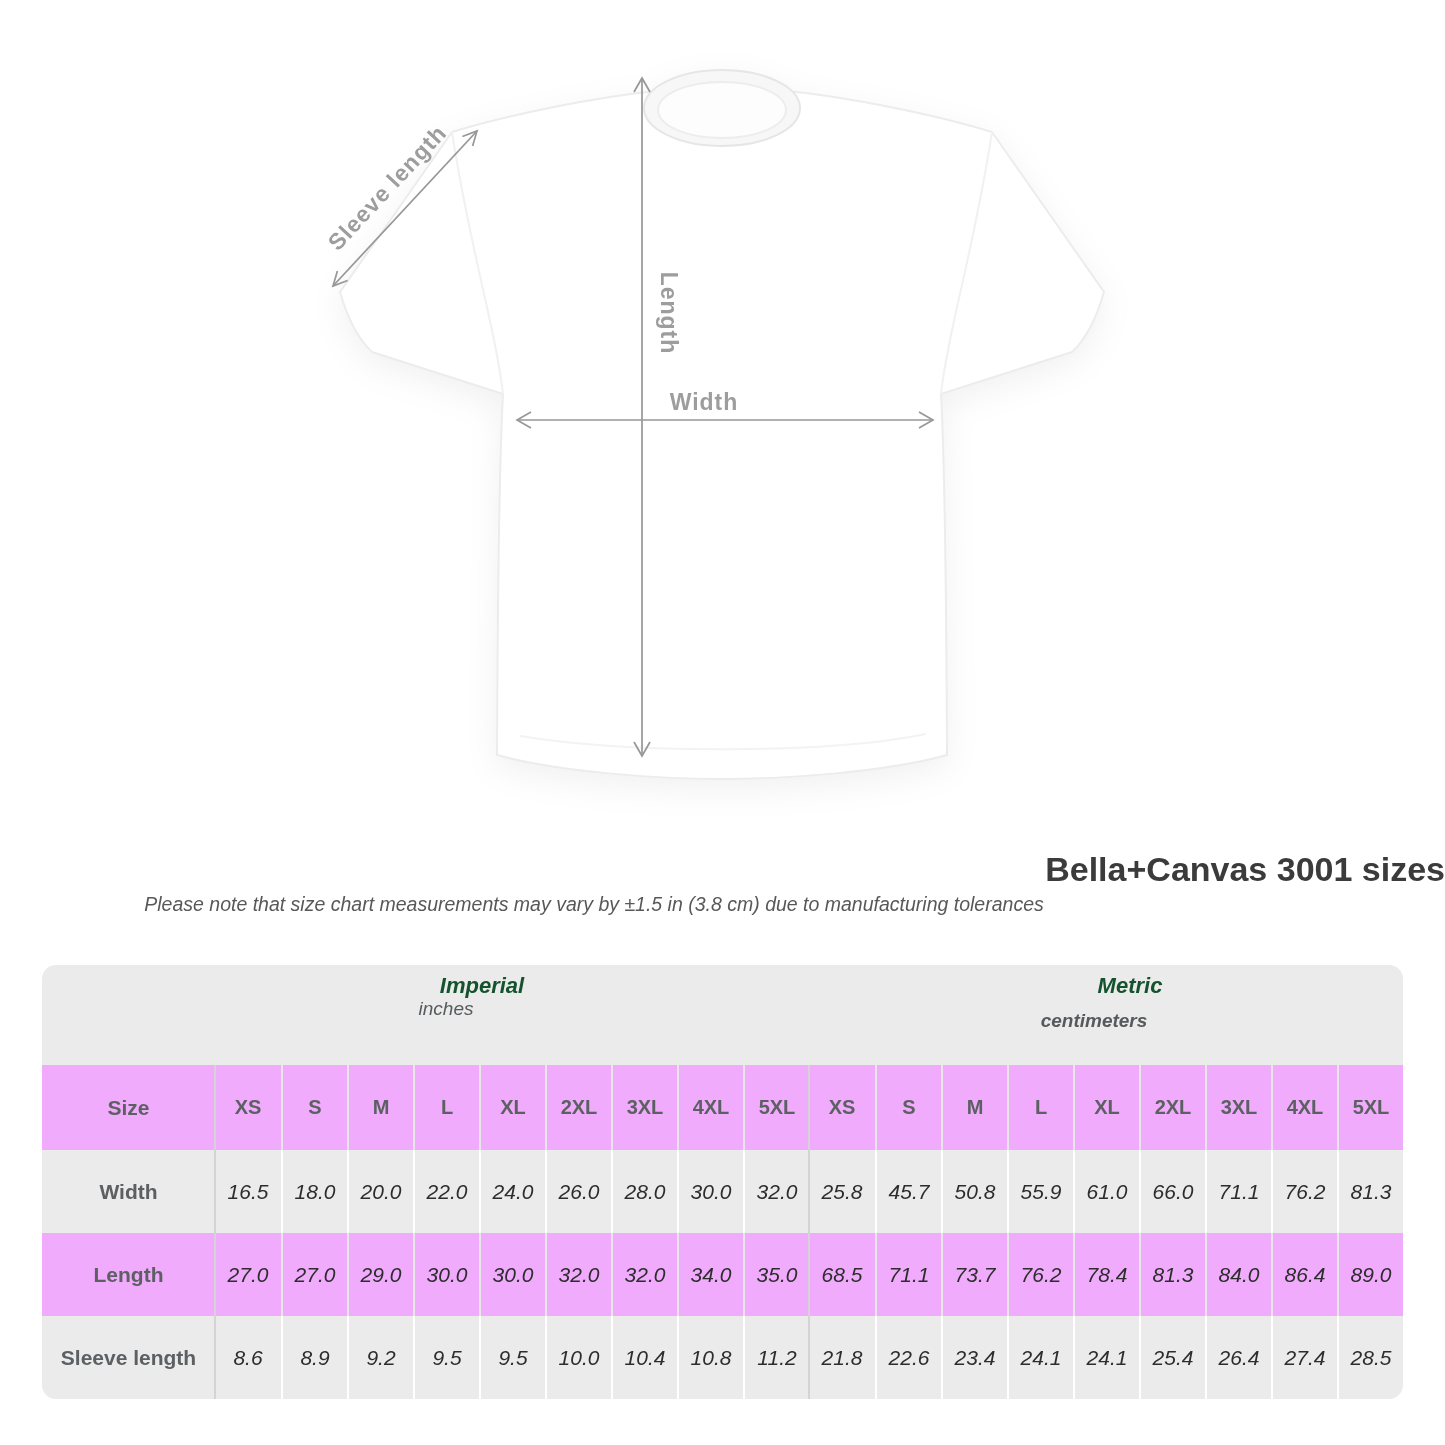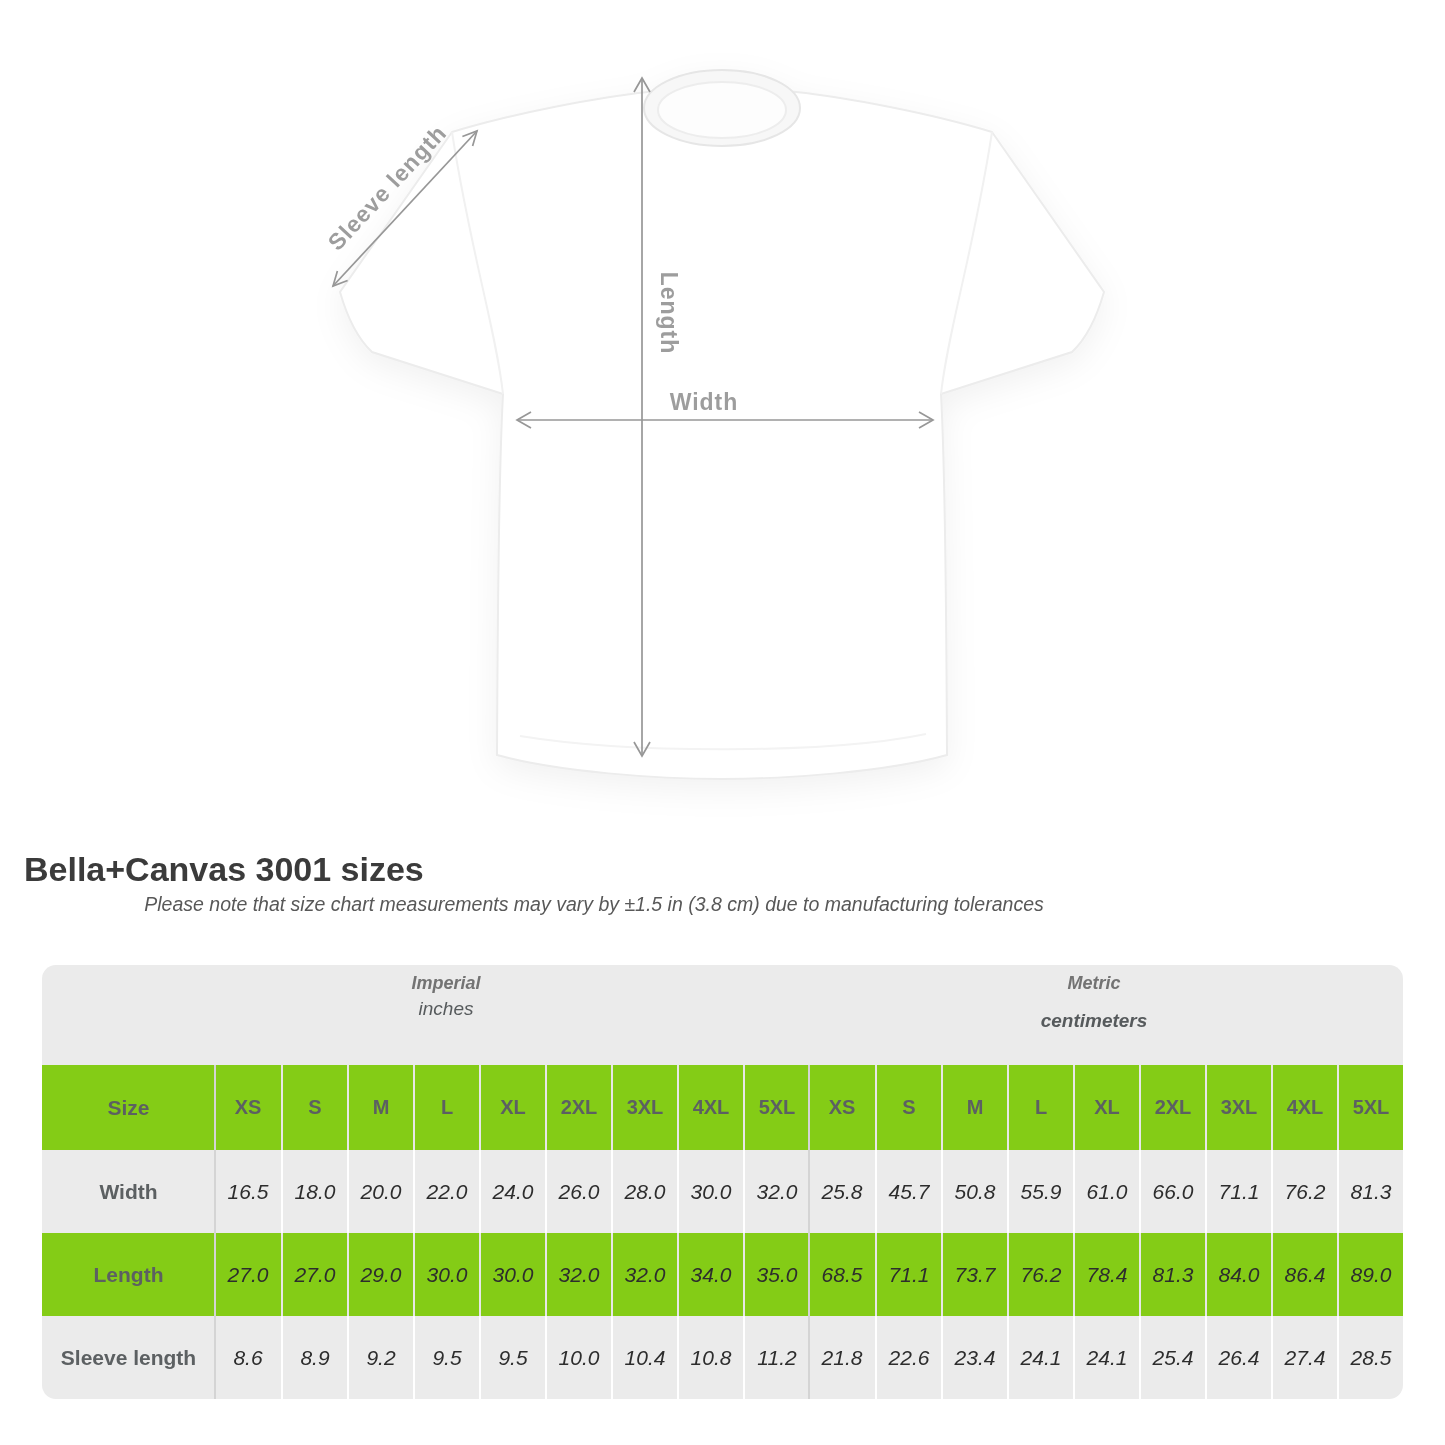--- a/index.html
+++ b/index.html
@@ -13,44 +13,44 @@
   
   .diagram { position:absolute; left:0; top:0; width:1445px; height:820px; }
   .diagram svg { position:absolute; inset:0; }
   .shirt { filter:drop-shadow(0 10px 16px rgba(0,0,0,0.055)); }
   .measure-text { font-family:"Liberation Sans","DejaVu Sans",sans-serif;
                   font-weight:bold; font-size:23px; fill:#9d9d9d; letter-spacing:1px; }
 
   
   .page-title {
     position:absolute; left:0; top:850px; width:1445px;
-    text-align:left; font-size:34px; font-weight:bold; color:#3b3b3b;padding-left:24px;
+    text-align:right; font-size:34px; font-weight:bold; color:#3b3b3b;
   }
   .tolerance-note {
     position:absolute; left:0; top:893px; width:1188px;
     text-align:center; font-size:19.5px; font-style:italic; color:#585858;
   }
 
   
   .size-table {
     position:absolute; left:42px; top:965px; width:1361px; height:434px;
     background:#ebebeb; border-radius:14px; overflow:hidden;
   }
   .band { position:absolute; left:0; top:0; width:100%; height:100px; }
   .group-label {
     position:absolute; transform:translateX(-50%);
-    font-size:18px; font-weight:bold; font-style:italic; color:#737373;
+    font-size:22px; font-weight:bold; font-style:italic; color:#14532d;margin-left:36px;
   }
   .group-unit {
     position:absolute; transform:translateX(-50%);
     font-size:19px; font-style:italic; color:#565a5c;
   }
   .rows { position:absolute; left:0; top:100px; width:100%; }
   .row { display:grid; grid-template-columns:173px repeat(18,66px); align-items:center; }
-  .row.white { background:#84cc16; --sep:#e7e7e7; }
+  .row.white { background:#f0abfc; --sep:#e7e7e7; }
   .row.gray  { background:transparent; --sep:#ffffff; }
   .row.r-head { height:85px; }
   .row.r-data { height:83px; }
   .cell { text-align:center; }
   .cell.label { font-size:21px; font-weight:bold; color:#5c6062; }
   .cell.head  { font-size:20px; font-weight:bold; color:#5c6062; }
   .cell.num   { font-size:21px; color:#2d2d2d;font-style:italic; }
   .cell.d { border-left:2px solid var(--sep); height:100%;
             display:flex; align-items:center; justify-content:center; }
   .row .cell.d:nth-child(2), .row .cell.d:nth-child(11) { border-left:none; }

